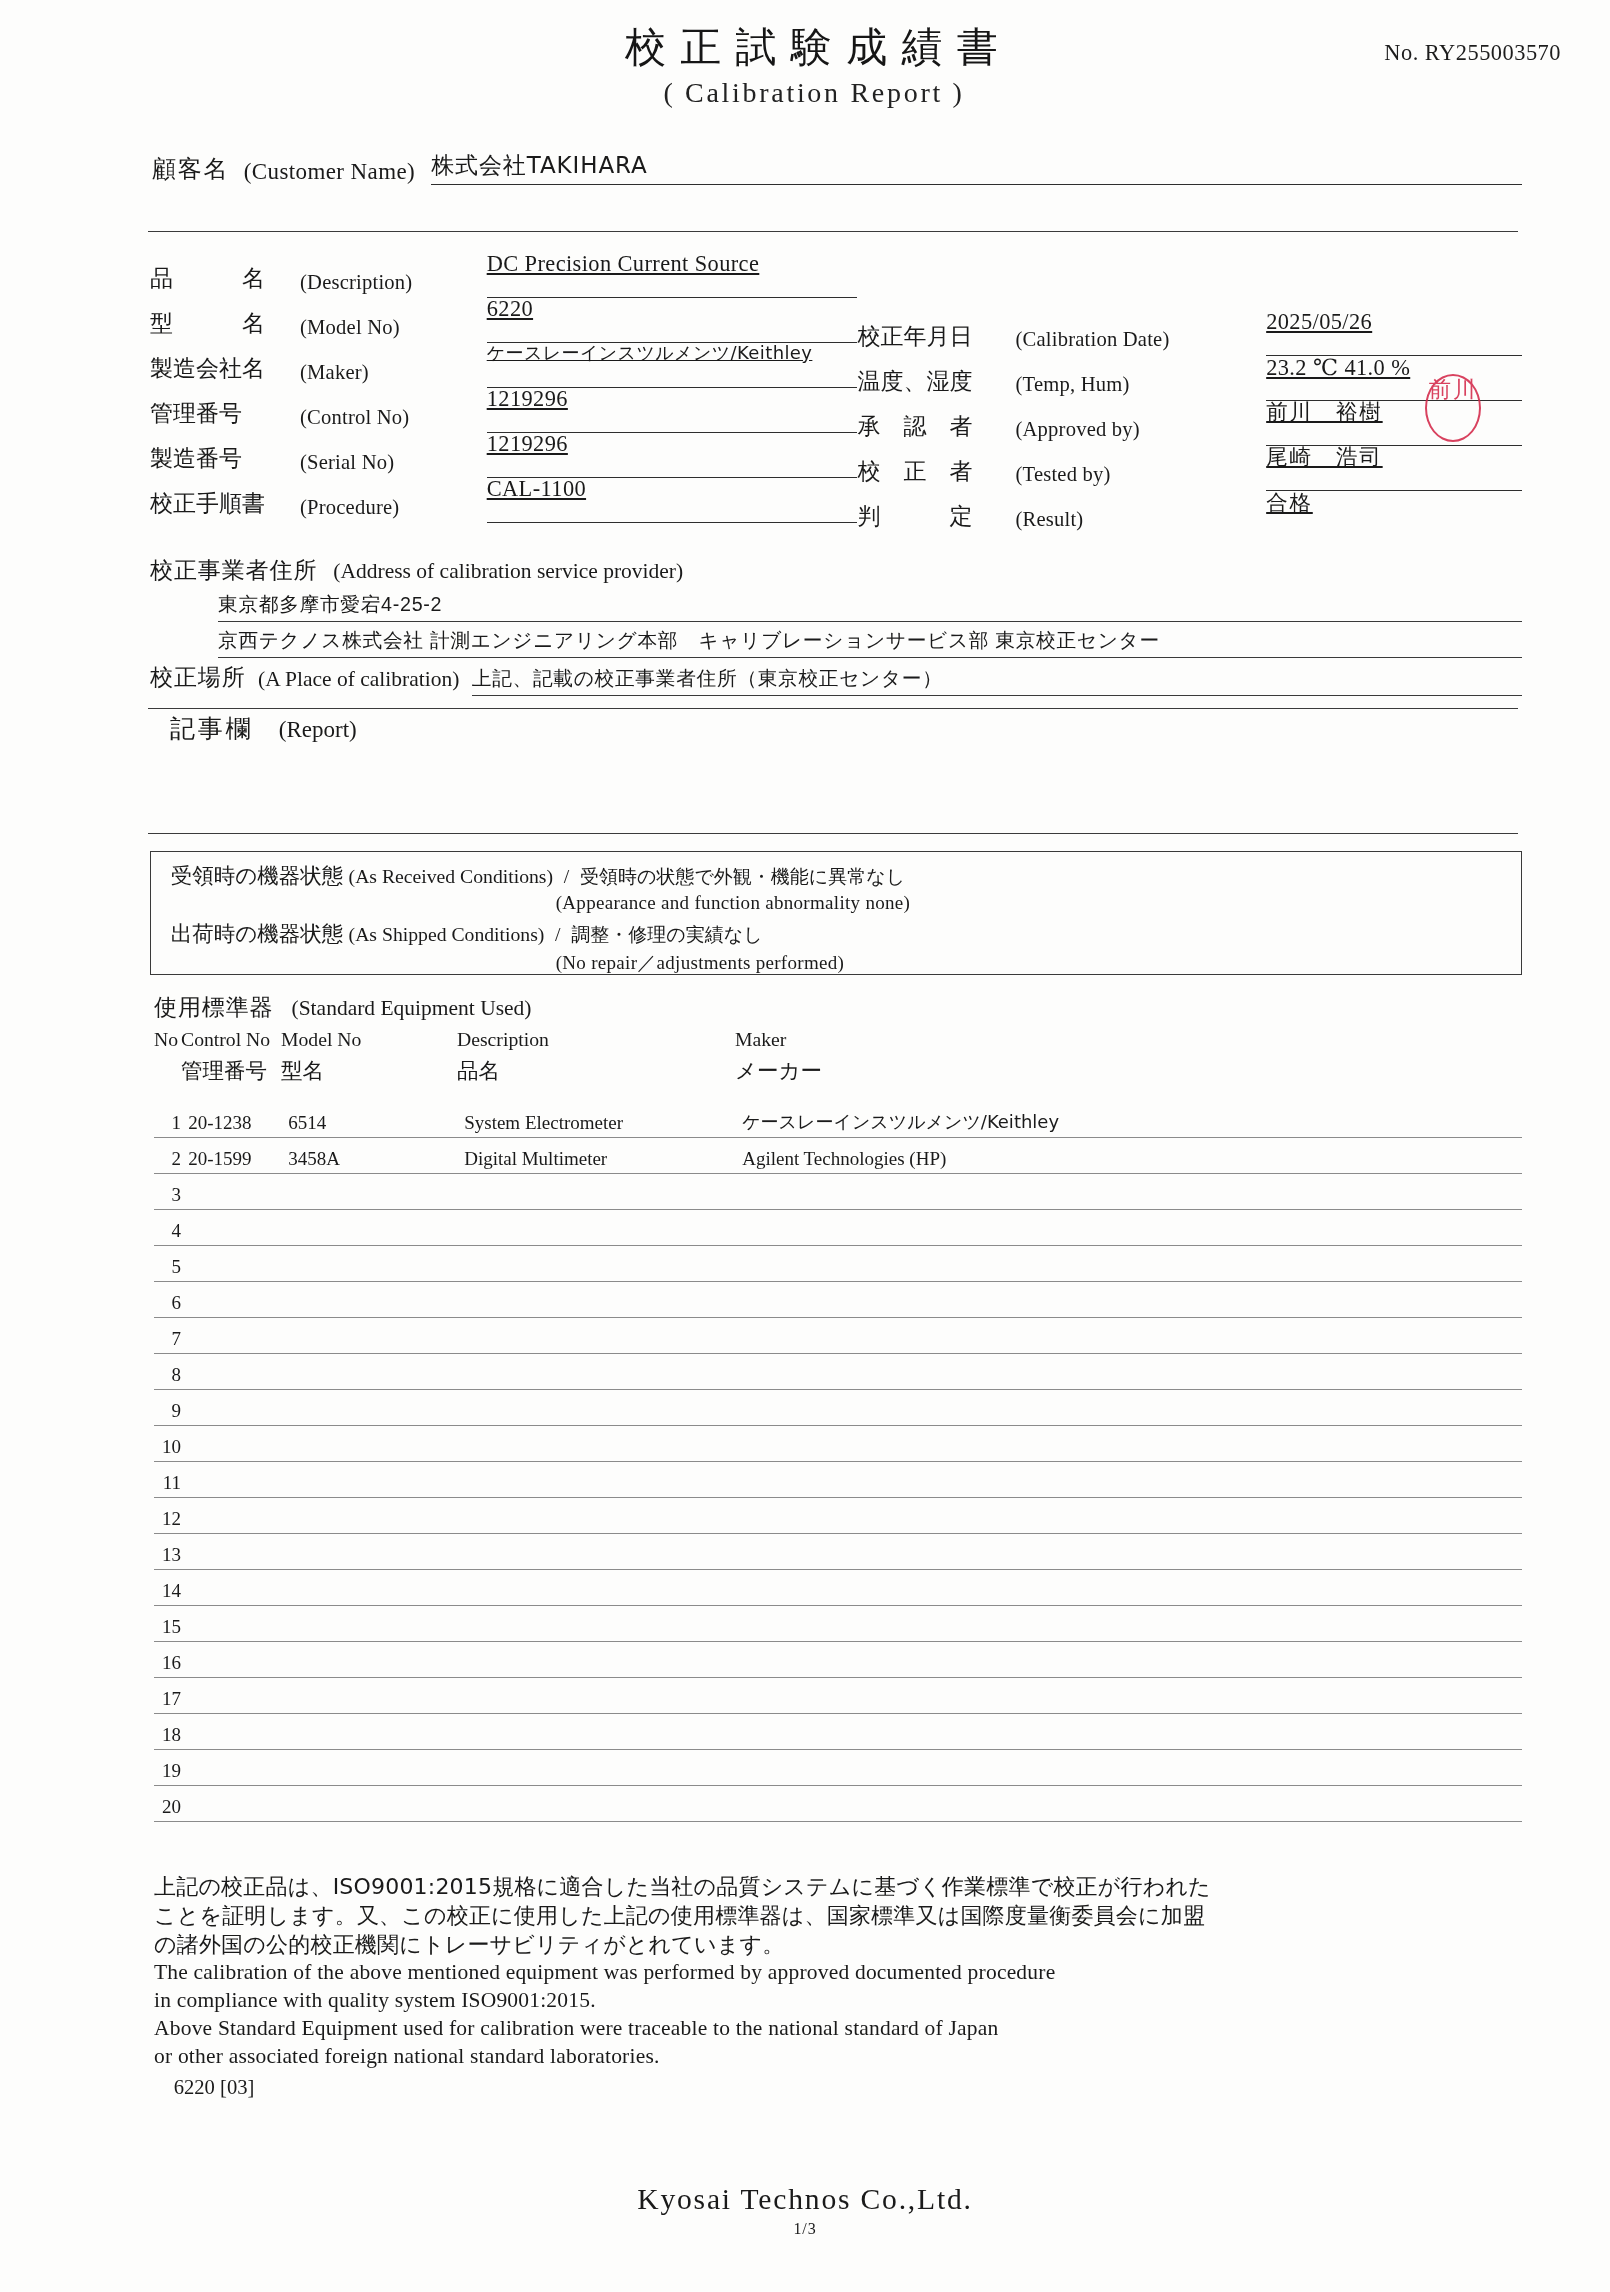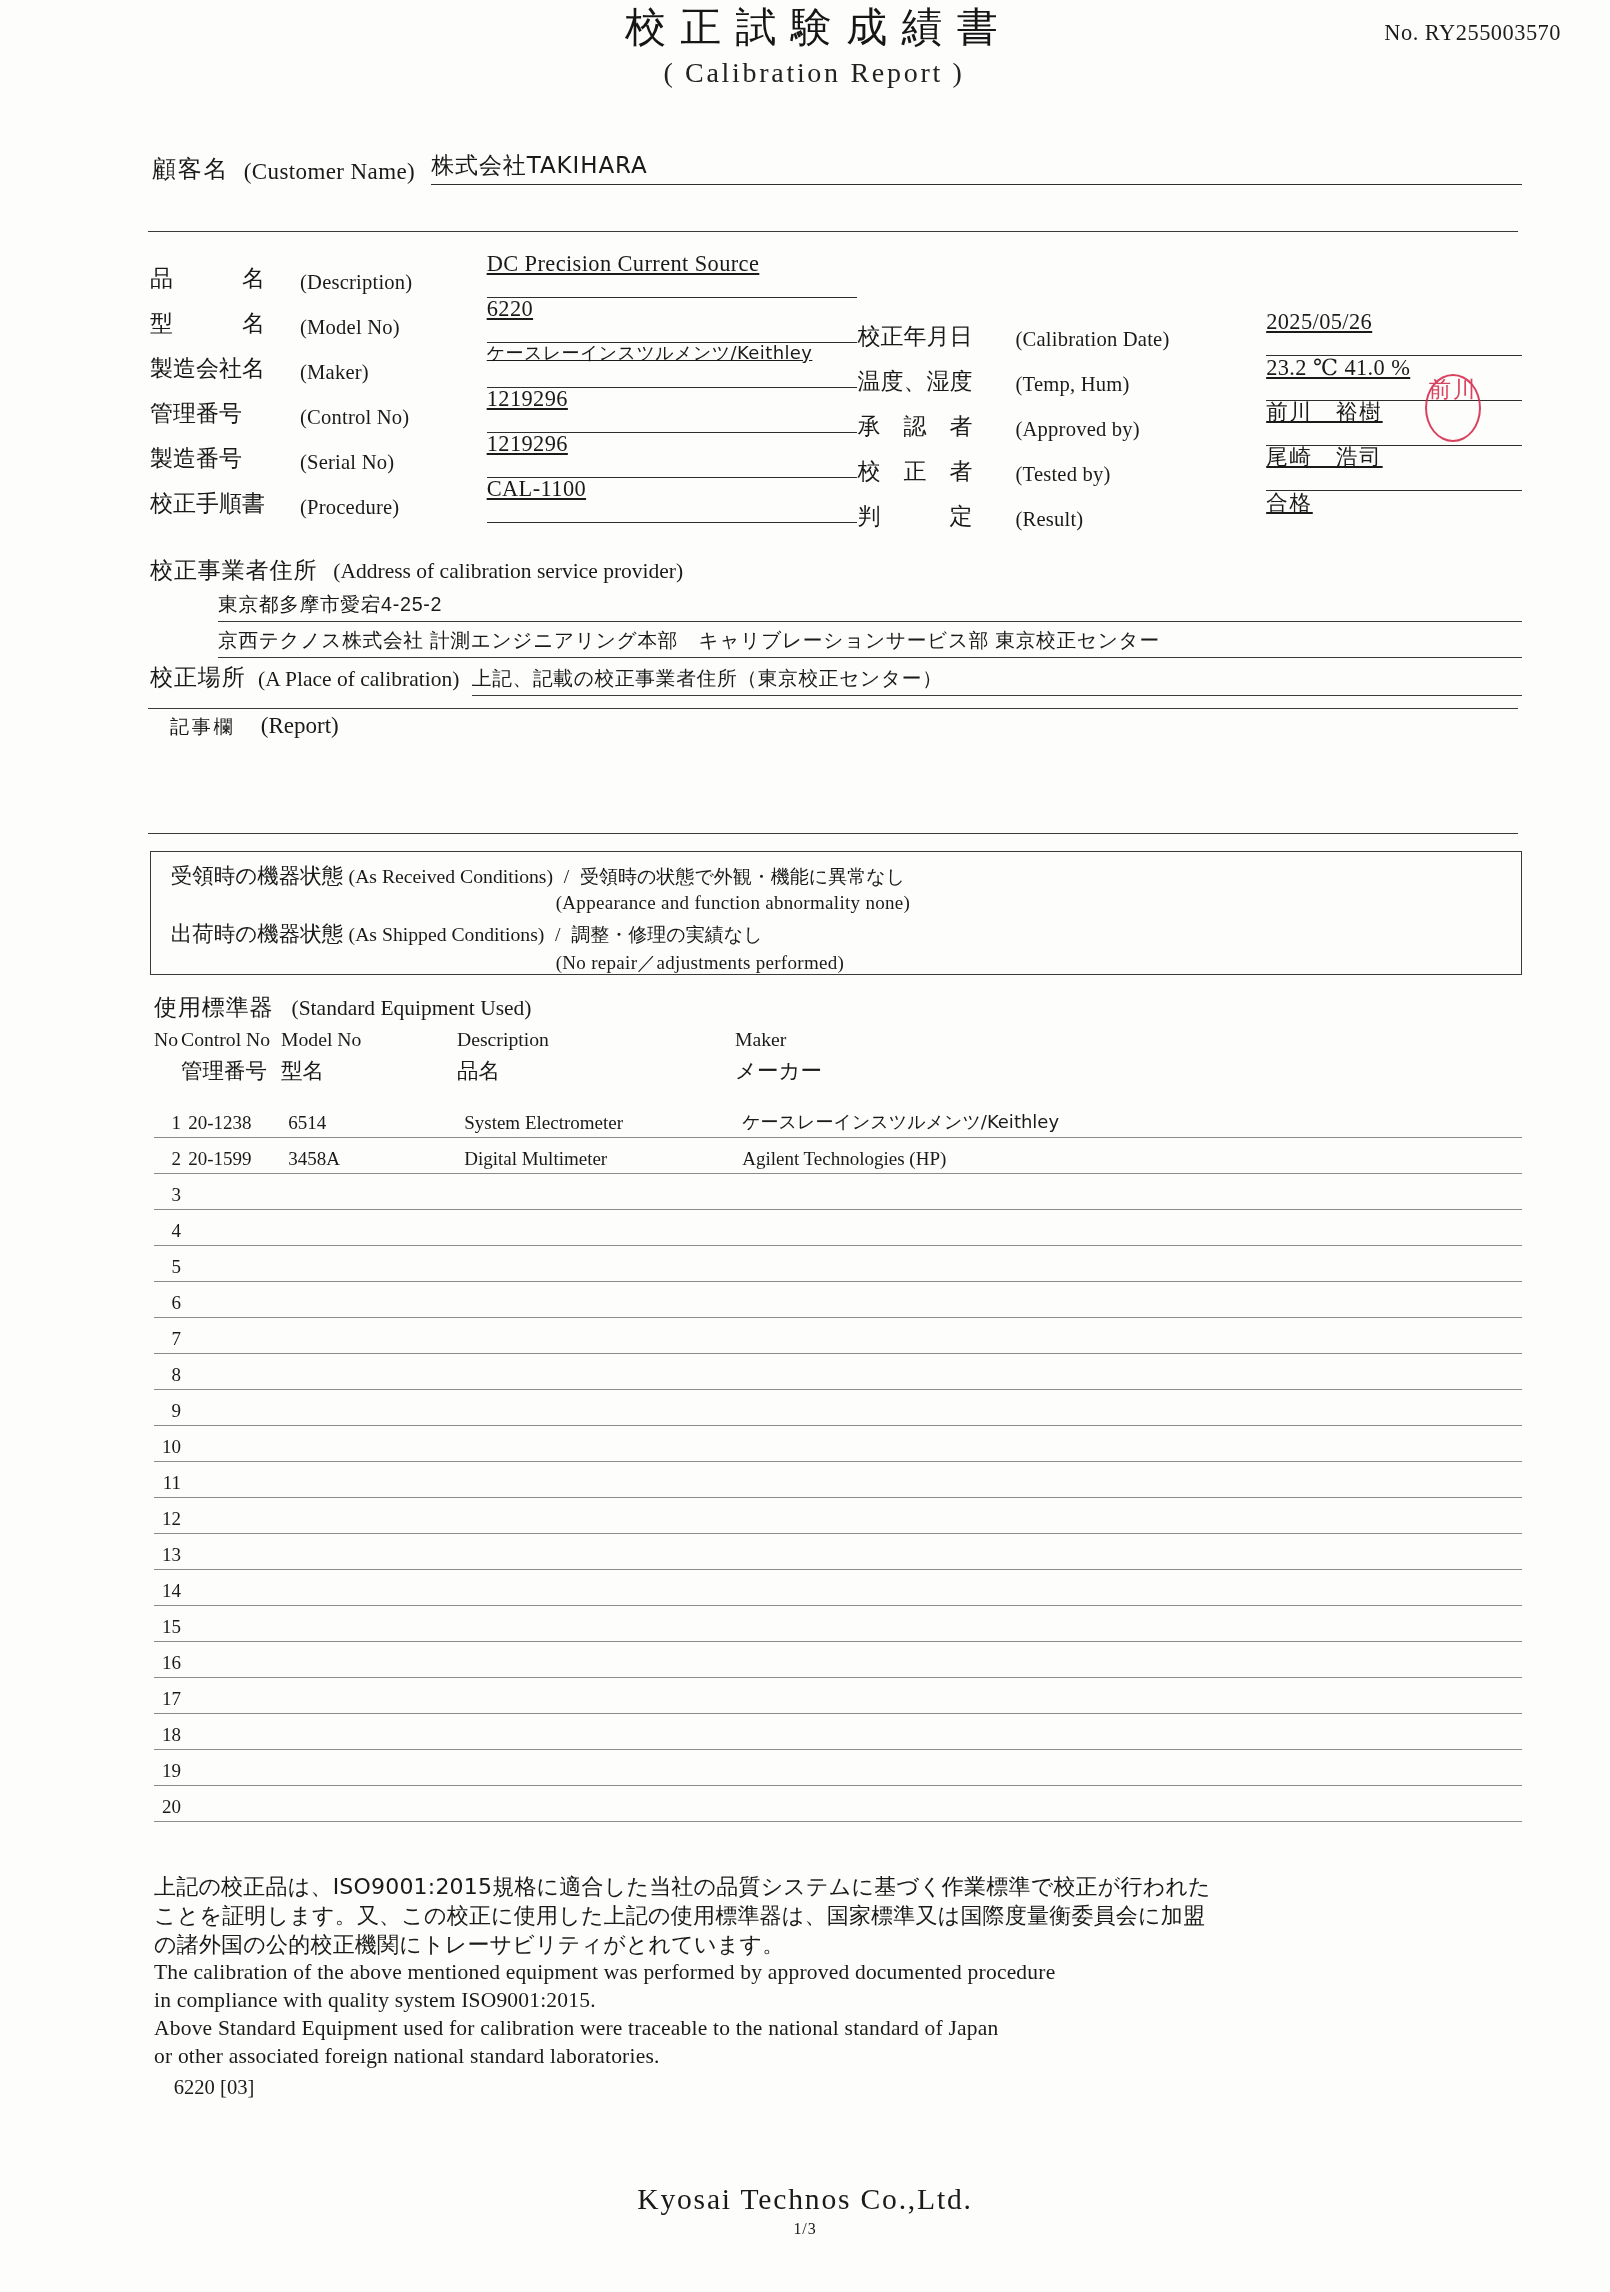--- a/index.html
+++ b/index.html
@@ -19,21 +19,21 @@
     background: #fdfdfc;
     overflow: hidden;
     box-sizing: border-box;
   }
   
   .jp { font-family: "DejaVu Sans", "Liberation Sans", sans-serif; }
 
   
   #header-block {
     position: absolute;
-    left: 0; top: 0; width: 1610px;
+    left: 0; top: 20px; width: 1610px;
   }
   #doc-title {
     text-align: center;
     font-family: "DejaVu Sans", sans-serif;
     font-size: 41px;
     letter-spacing: 14.3px;
     font-weight: 400;
     color: #161616;
     margin-left: 27px;
   }
@@ -191,21 +191,21 @@
     padding-bottom: 3.6px;
     border-bottom: 1.8px solid #3a3a3a;
   }
 
   
   #report-sec {
     position: absolute;
     left: 170px; top: 712px;
     font-size: 24px;
   }
-  #report-sec .jp { font-size: 19px; letter-spacing: 2.7px; }
+  #report-sec .jp { font-size: 25px; letter-spacing: 2.7px; }
   #report-sec .en { margin-left: 19.7px; font-size: 23px; }
 
   
   #cond-box {
     position: absolute;
     left: 150px; top: 851px;
     width: 1372px;
     height: 124px;
     border: 1.8px solid #3a3a3a;
     box-sizing: border-box;

